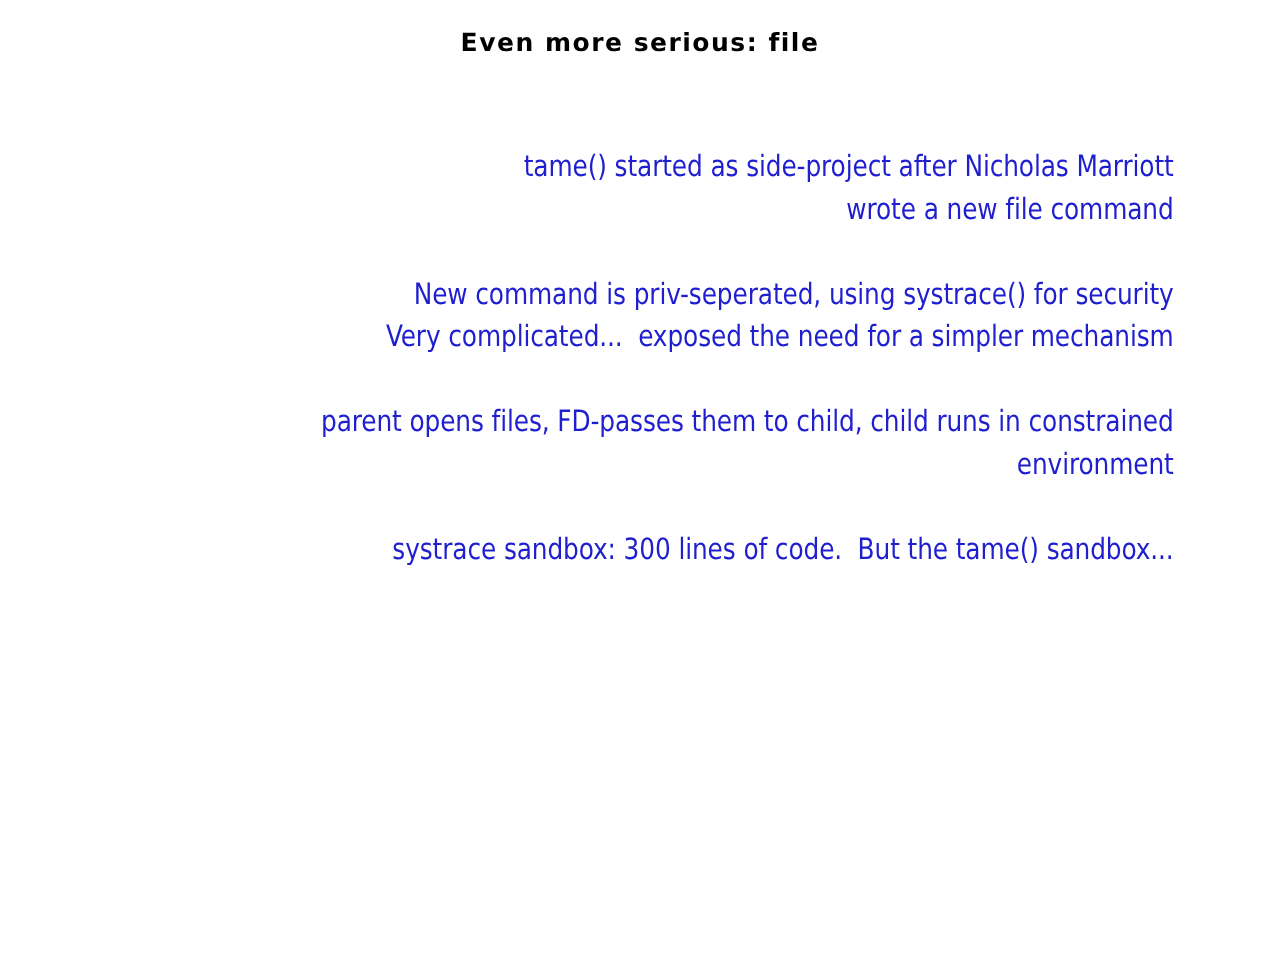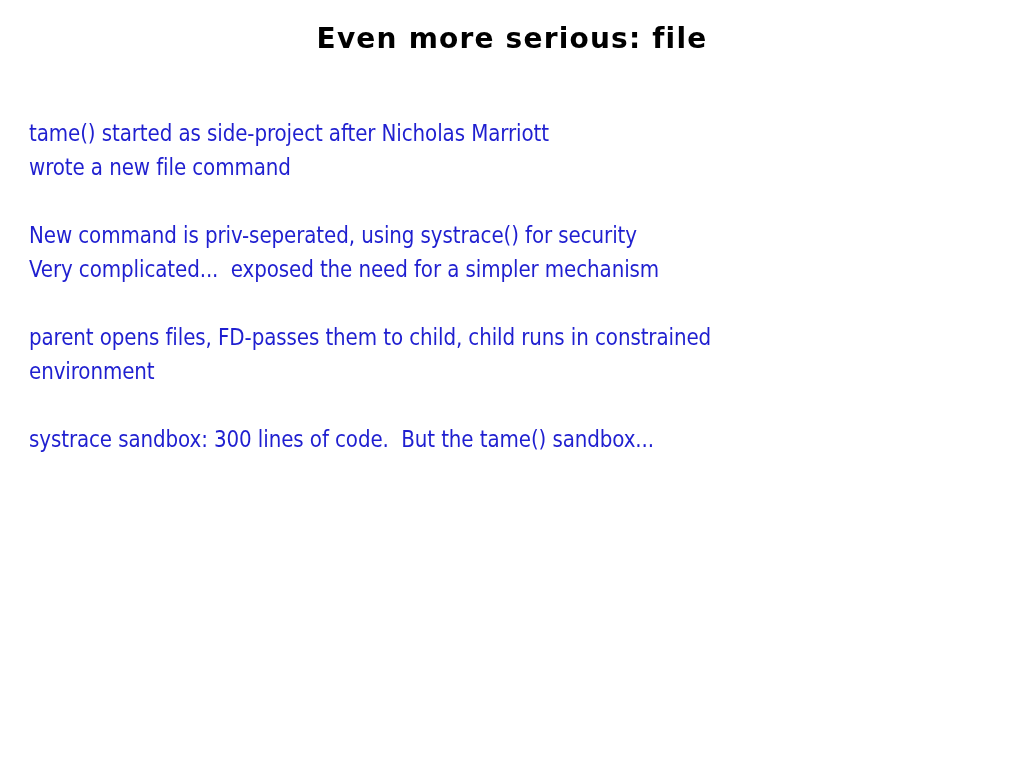--- a/index.html
+++ b/index.html
@@ -24,31 +24,32 @@
 
   .slide-title {
     position: absolute;
     left: 0;
     top: 22px;
     width: 1024px;
     text-align: center;
     color: #000000;
     font-family: "DejaVu Sans", sans-serif;
     font-weight: 700;
-    font-size: 28px;
+    font-size: 20px;
     letter-spacing: 1.2px;
     line-height: 1.2;
     white-space: pre;
   }
 
   .body-block {
     position: absolute;
     left: 29px;
     top: 116px;
     width: 968px;
+    text-align: right;
   }
 
   .para {
     color: #1f1fd0;
     font-family: "DejaVu Sans Condensed", "Liberation Sans Narrow", "Liberation Sans", sans-serif;
     font-weight: 400;
     font-size: 23.5px;
     line-height: 34px;
     margin: 0 0 34px 0;
     white-space: pre-wrap;

